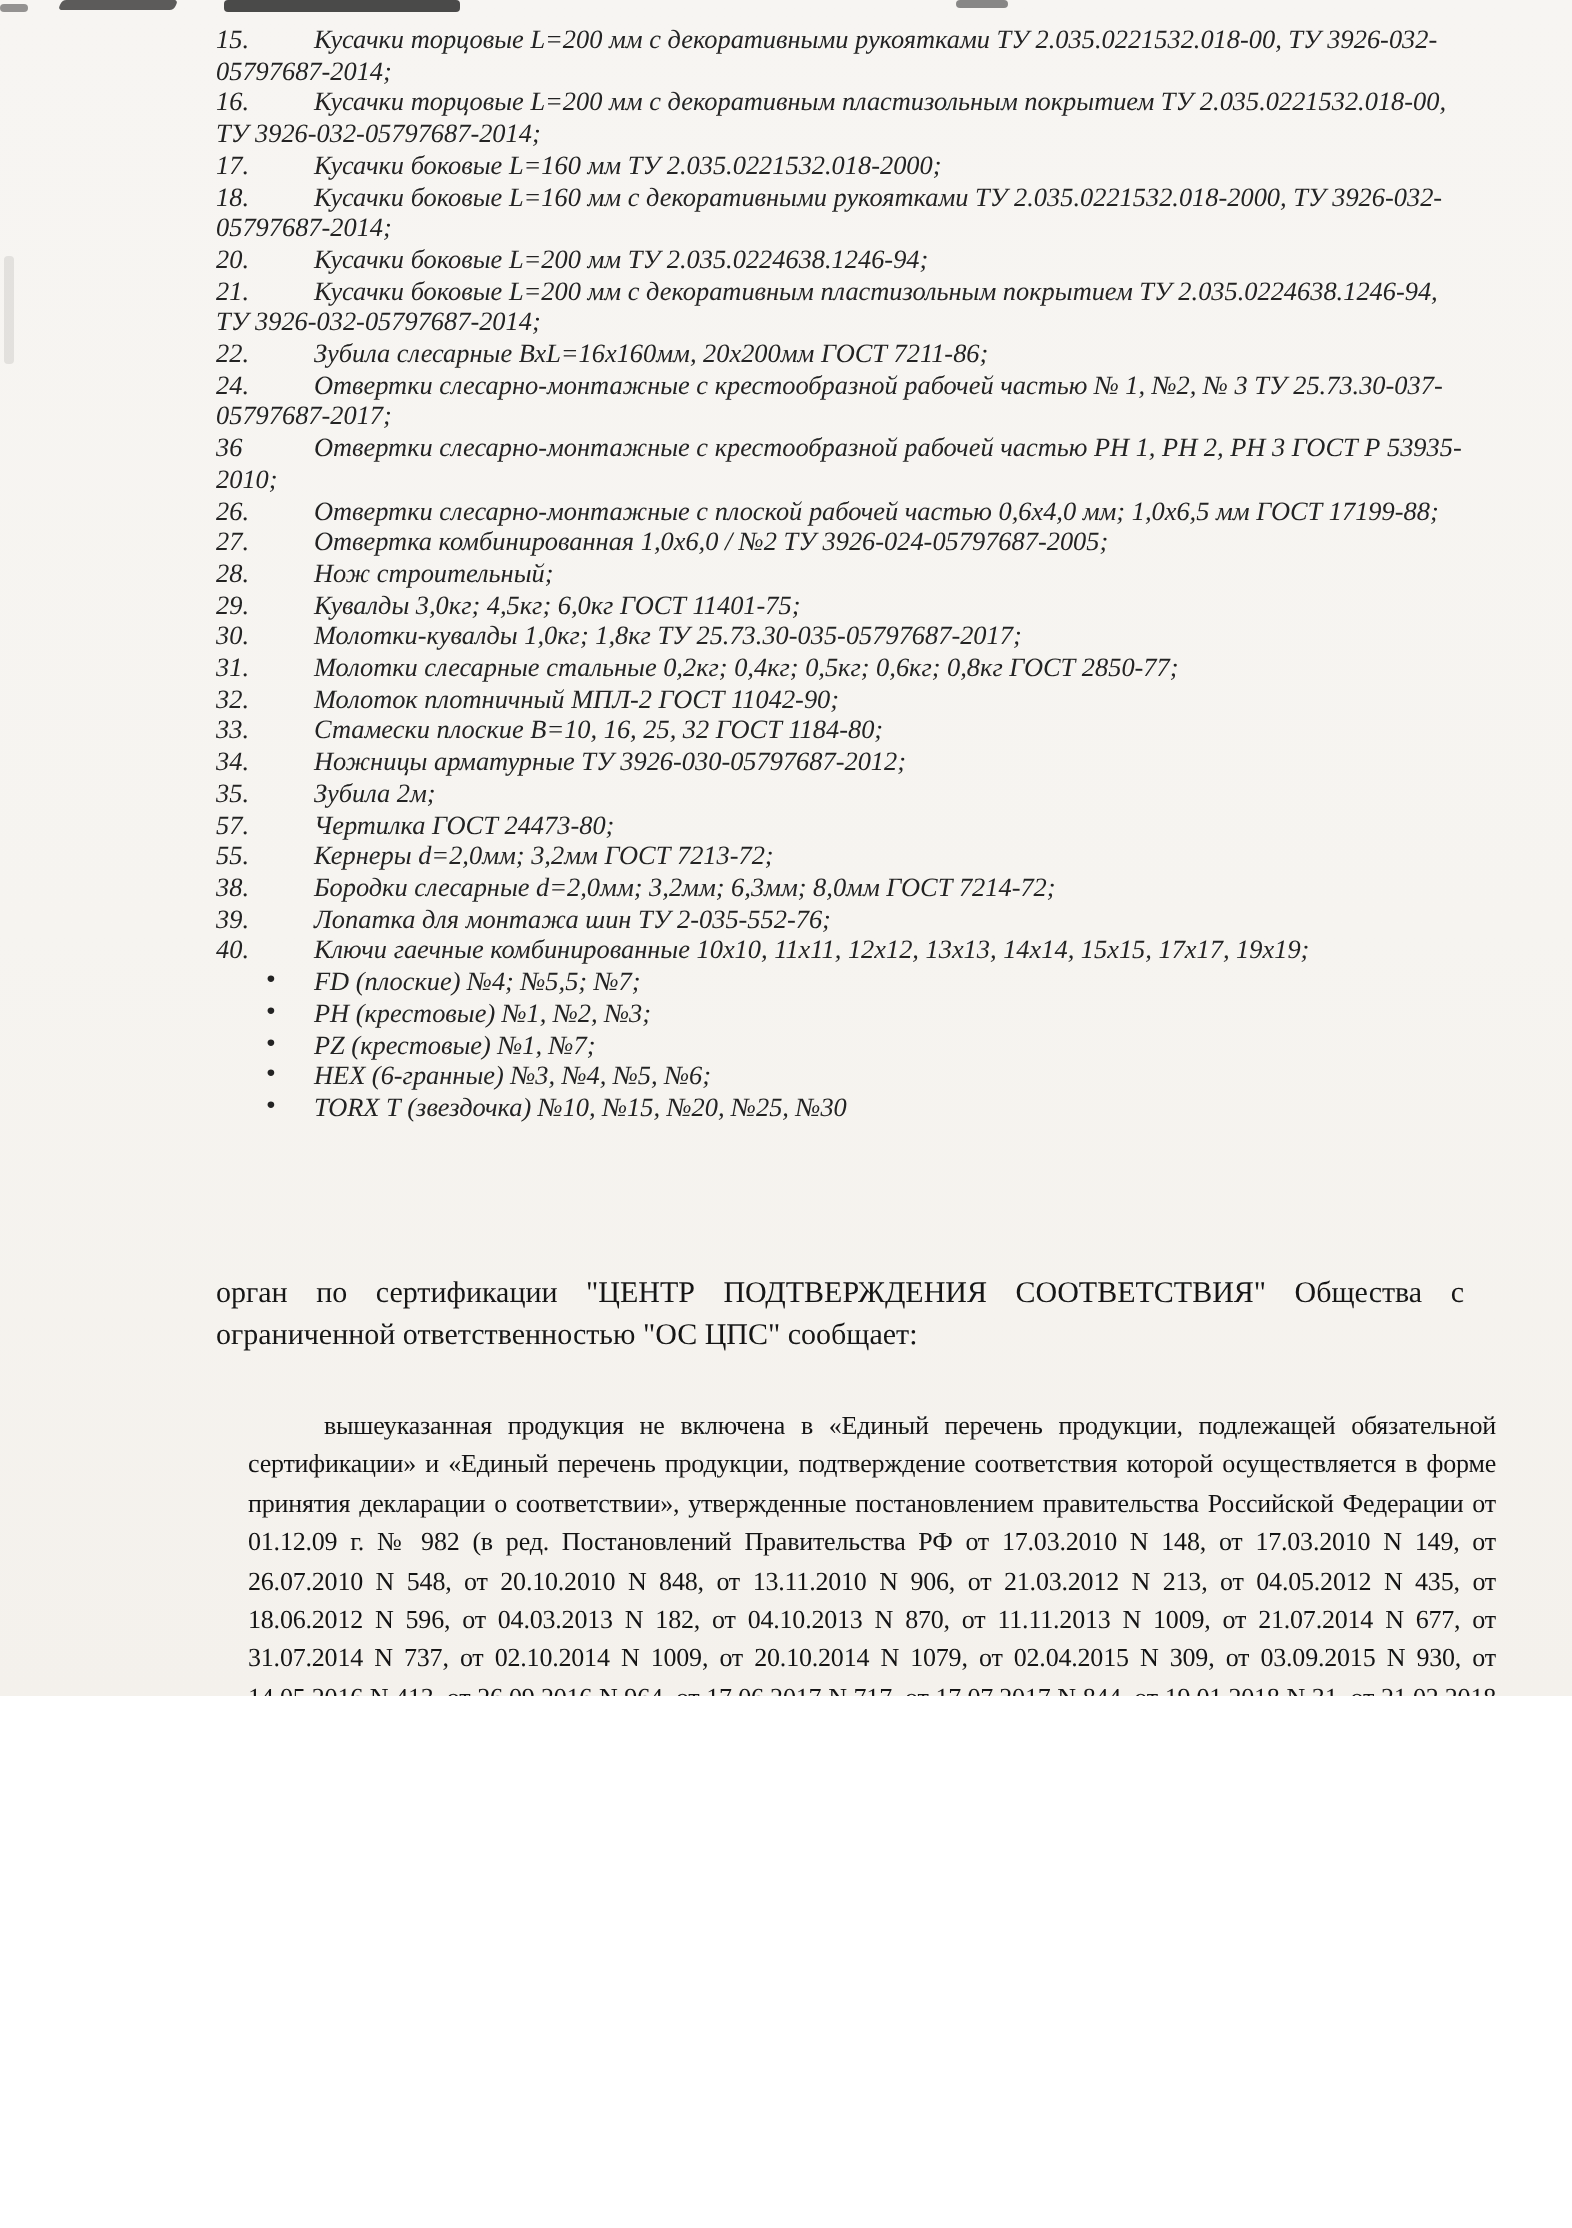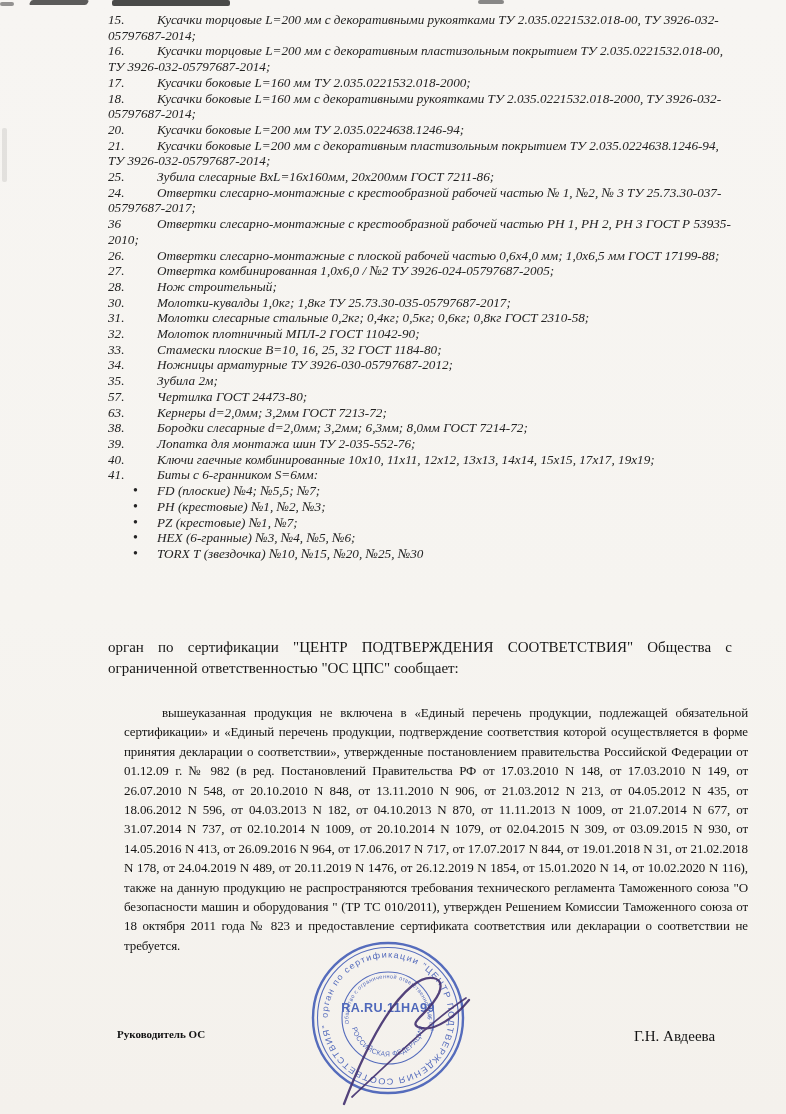--- a/index.html
+++ b/index.html
@@ -1,18 +1,18 @@
 <!DOCTYPE html>
 <html><head>
 <meta charset="utf-8">
 <style>
   html,body{margin:0;padding:0;}
   .page{
     position:relative;
-    width:786px;height:1114px;
+    width:786px;height:848px;
     background:linear-gradient(180deg,#f7f5f2 0%,#f6f4f0 55%,#f4f1ec 100%);
     font-family:"Liberation Serif", serif;
     color:#1d1d1d;
     overflow:hidden;
   }
   
   .list-block{
     position:absolute;left:108px;top:12px;width:628px;
     font-style:italic;font-size:13.2px;line-height:15.7px;
     color:#232323;
@@ -74,57 +74,57 @@
 
         <div class="list-item"><span class="num">17.</span><span>Кусачки боковые L=160 мм ТУ 2.035.0221532.018-2000;</span></div>
 
         <div class="list-item"><span class="num">18.</span><span>Кусачки боковые L=160 мм с декоративными рукоятками ТУ 2.035.0221532.018-2000, ТУ 3926-032-05797687-2014;</span></div>
 
 
         <div class="list-item"><span class="num">20.</span><span>Кусачки боковые L=200 мм ТУ 2.035.0224638.1246-94;</span></div>
 
         <div class="list-item"><span class="num">21.</span><span>Кусачки боковые L=200 мм с декоративным пластизольным покрытием ТУ 2.035.0224638.1246-94, ТУ 3926-032-05797687-2014;</span></div>
 
-        <div class="list-item"><span class="num">25.</span><span>Зубила слесарные ВхL=16х160мм, 20х200мм ГОСТ 7211-86;</span></div>
+        <div class="list-item"><span class="num">22.</span><span>Зубила слесарные ВхL=16х160мм, 20х200мм ГОСТ 7211-86;</span></div>
 
 
         <div class="list-item"><span class="num">24.</span><span>Отвертки слесарно-монтажные с крестообразной рабочей частью № 1, №2, № 3 ТУ 25.73.30-037-05797687-2017;</span></div>
 
         <div class="list-item"><span class="num">36</span><span>Отвертки слесарно-монтажные с крестообразной рабочей частью РН 1, РН 2, РН 3 ГОСТ Р 53935-2010;</span></div>
 
         <div class="list-item"><span class="num">26.</span><span>Отвертки слесарно-монтажные с плоской рабочей частью 0,6х4,0 мм; 1,0х6,5 мм ГОСТ 17199-88;</span></div>
 
         <div class="list-item"><span class="num">27.</span><span>Отвертка комбинированная 1,0х6,0 / №2 ТУ 3926-024-05797687-2005;</span></div>
 
         <div class="list-item"><span class="num">28.</span><span>Нож строительный;</span></div>
 
+        <div class="list-item"><span class="num">29.</span><span>Кувалды 3,0кг; 4,5кг; 6,0кг ГОСТ 11401-75;</span></div>
 
         <div class="list-item"><span class="num">30.</span><span>Молотки-кувалды 1,0кг; 1,8кг ТУ 25.73.30-035-05797687-2017;</span></div>
 
-        <div class="list-item"><span class="num">31.</span><span>Молотки слесарные стальные 0,2кг; 0,4кг; 0,5кг; 0,6кг; 0,8кг ГОСТ 2310-58;</span></div>
+        <div class="list-item"><span class="num">31.</span><span>Молотки слесарные стальные 0,2кг; 0,4кг; 0,5кг; 0,6кг; 0,8кг ГОСТ 2850-77;</span></div>
 
         <div class="list-item"><span class="num">32.</span><span>Молоток плотничный МПЛ-2 ГОСТ 11042-90;</span></div>
 
         <div class="list-item"><span class="num">33.</span><span>Стамески плоские В=10, 16, 25, 32 ГОСТ 1184-80;</span></div>
 
         <div class="list-item"><span class="num">34.</span><span>Ножницы арматурные ТУ 3926-030-05797687-2012;</span></div>
 
         <div class="list-item"><span class="num">35.</span><span>Зубила 2м;</span></div>
 
         <div class="list-item"><span class="num">57.</span><span>Чертилка ГОСТ 24473-80;</span></div>
 
-        <div class="list-item"><span class="num">63.</span><span>Кернеры d=2,0мм; 3,2мм ГОСТ 7213-72;</span></div>
+        <div class="list-item"><span class="num">55.</span><span>Кернеры d=2,0мм; 3,2мм ГОСТ 7213-72;</span></div>
 
         <div class="list-item"><span class="num">38.</span><span>Бородки слесарные d=2,0мм; 3,2мм; 6,3мм; 8,0мм ГОСТ 7214-72;</span></div>
 
         <div class="list-item"><span class="num">39.</span><span>Лопатка для монтажа шин ТУ 2-035-552-76;</span></div>
 
         <div class="list-item"><span class="num">40.</span><span>Ключи гаечные комбинированные 10х10, 11х11, 12х12, 13х13, 14х14, 15х15, 17х17, 19х19;</span></div>
 
-        <div class="list-item"><span class="num">41.</span><span>Биты с 6-гранником S=6мм:</span></div>
       </div>
     <div>
 
         <div class="bullet-item"><span>FD (плоские) №4; №5,5; №7;</span></div>
 
         <div class="bullet-item"><span>РН (крестовые) №1, №2, №3;</span></div>
 
         <div class="bullet-item"><span>PZ (крестовые) №1, №7;</span></div>
 
         <div class="bullet-item"><span>НЕХ (6-гранные) №3, №4, №5, №6;</span></div>

